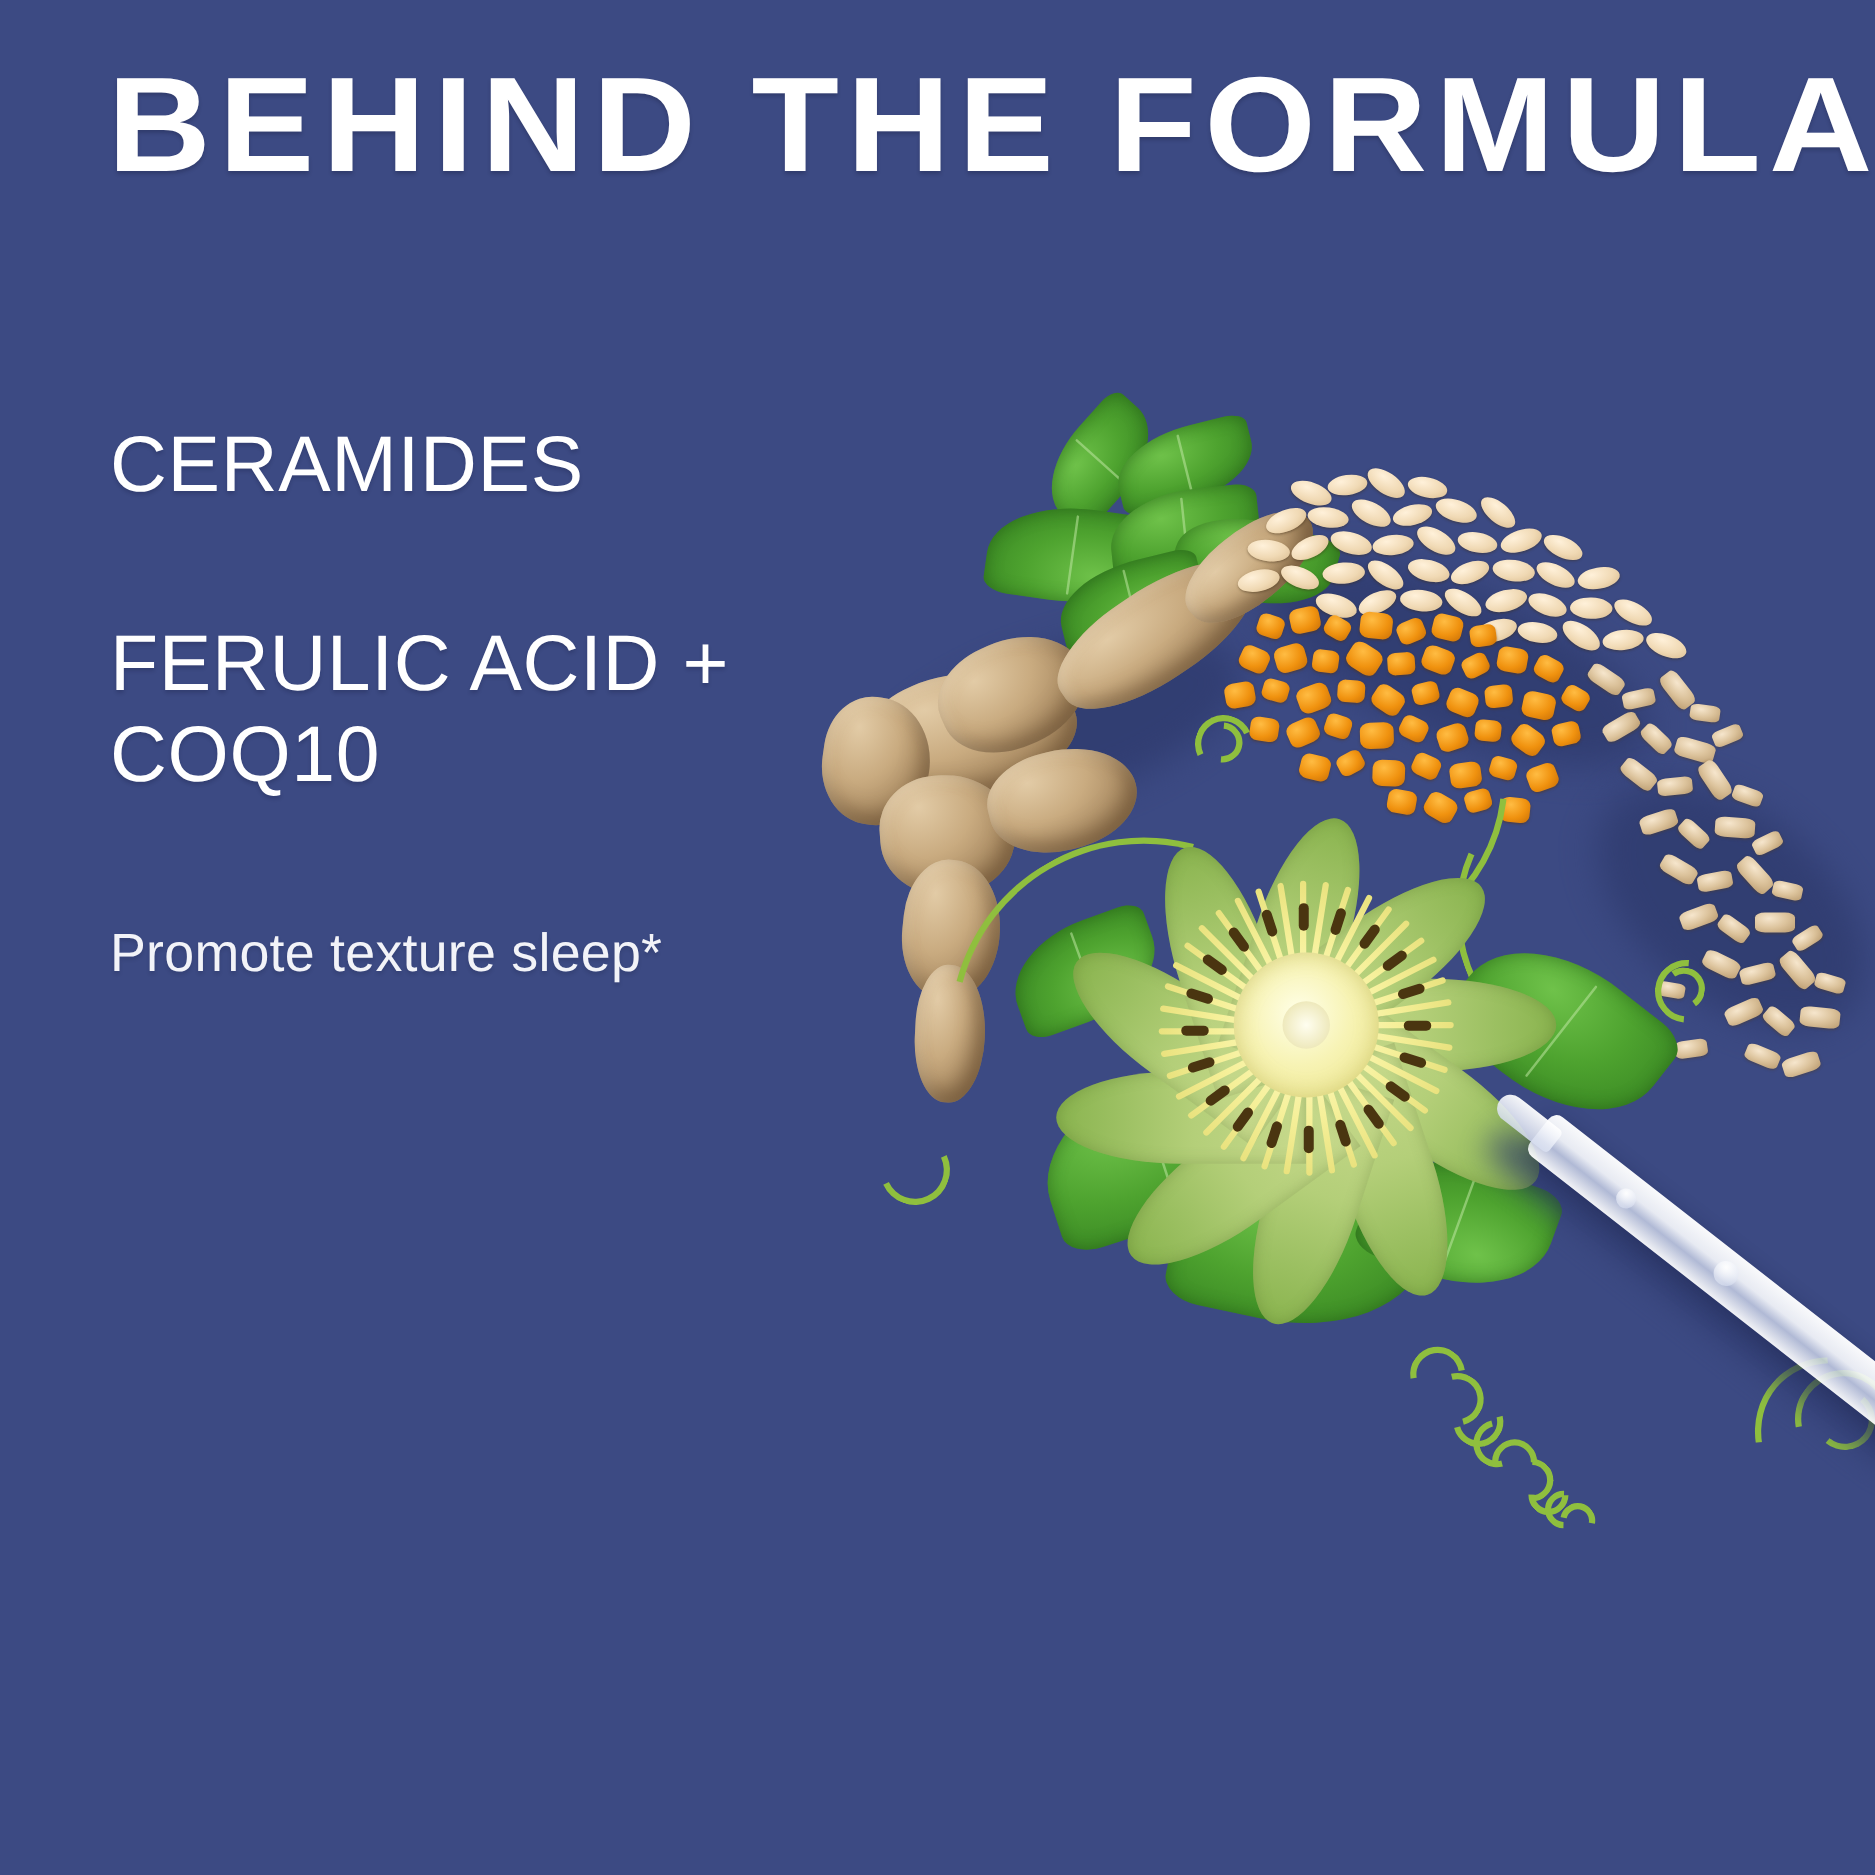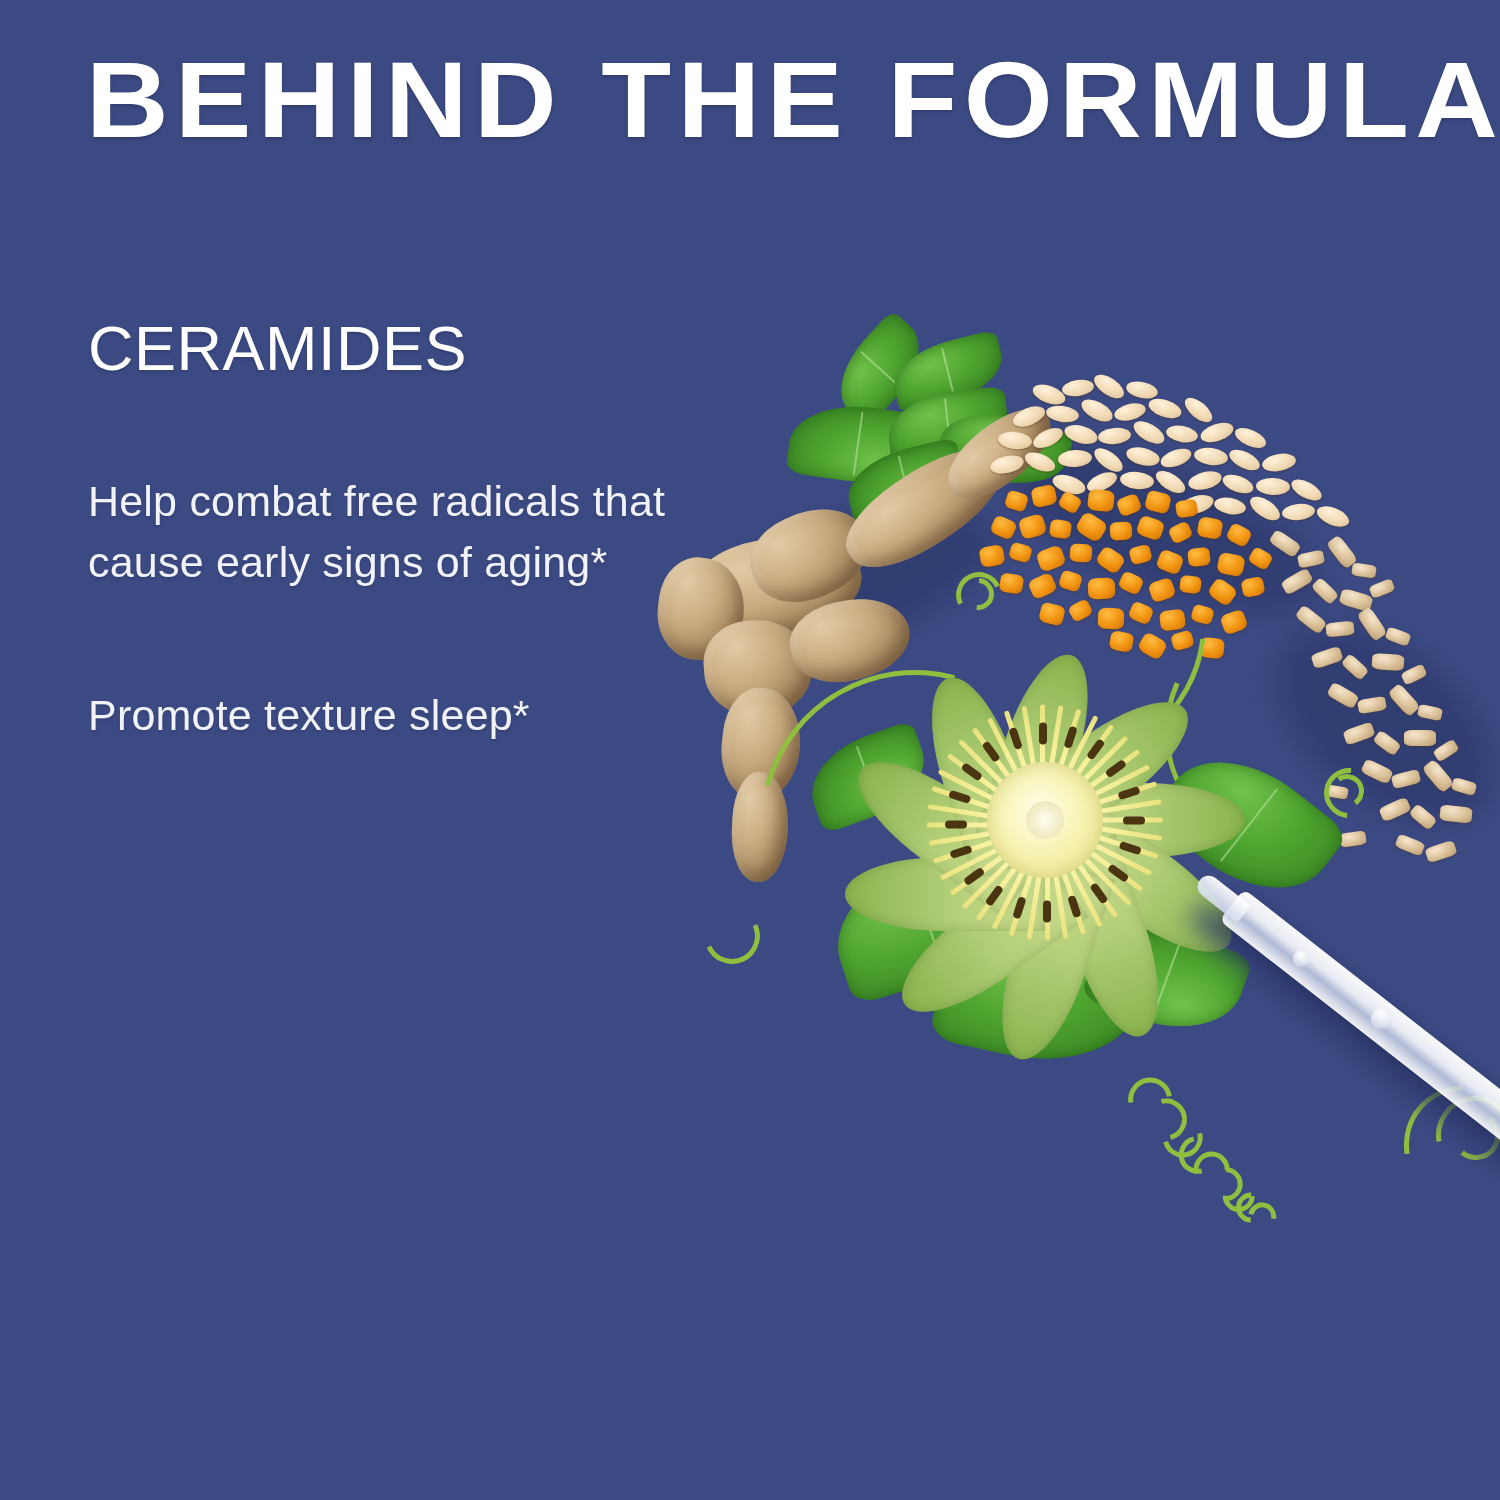--- a/index.html
+++ b/index.html
@@ -21,21 +21,21 @@
     font-weight:700;
     letter-spacing:6px;
     line-height:1.0;
     white-space:nowrap;
     transform:scaleX(1.06);
     transform-origin:left top;
     text-shadow:0 2px 3px rgba(20,25,55,.28);
   }
 
   
-  .copy{position:absolute;left:88px;top:312px;width:660px;z-index:30;}
+  .copy{position:absolute;left:88px;top:336px;width:660px;z-index:30;}
   .block{margin:0 0 74px 0;}
   .block:last-child{margin-bottom:0;}
   .heading{
     color:#ffffff;
     font-family:"Liberation Sans",sans-serif;
     font-size:63px;
     font-weight:400;
     letter-spacing:0.5px;
     line-height:1.16;
     margin:0 0 6px 0;
@@ -392,21 +392,21 @@
 
   </div>
 
   <div class="copy">
 
     <div class="block b1">
       <h2 class="heading">CERAMIDES</h2>
     </div>
 
     <div class="block b2">
-      <p class="desc">Help combat free radicals that cause early signs of aging*</p>
+      <h2 class="heading">FERULIC ACID + COQ10</h2>
     </div>
 
     <div class="block">
       <p class="desc">Promote texture sleep*</p>
     </div>
 
   </div>
 
 </div>
 

